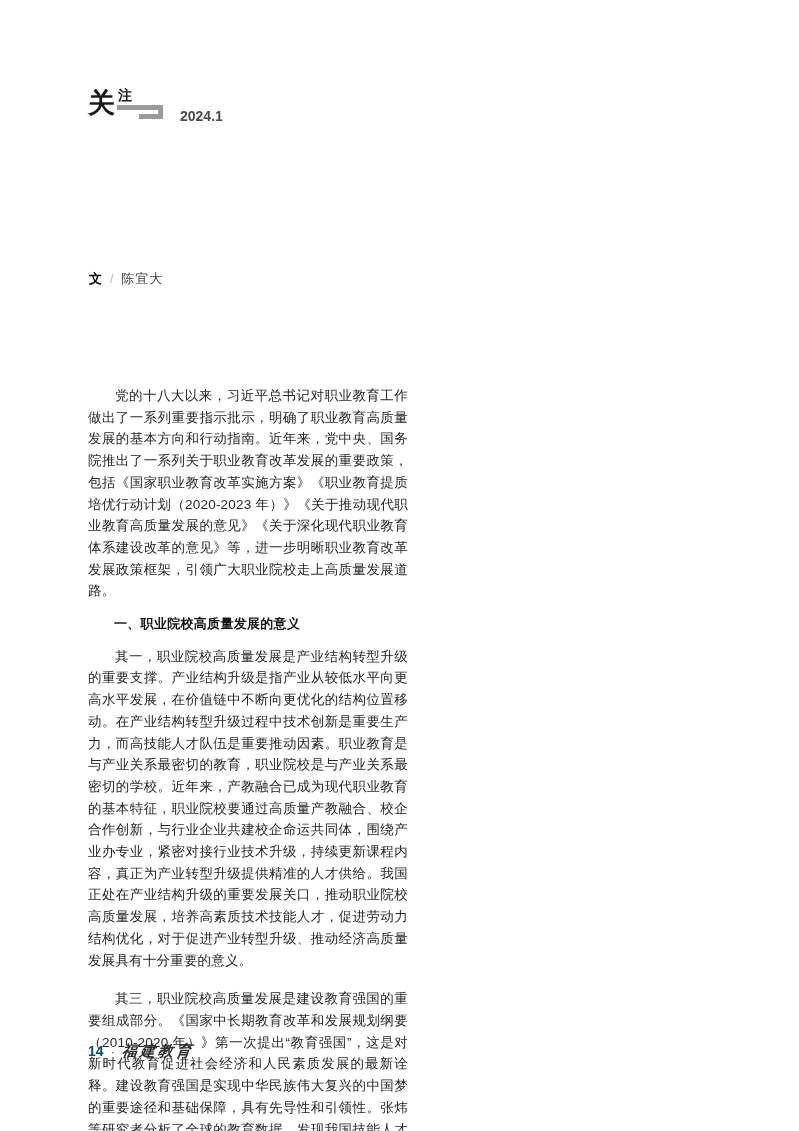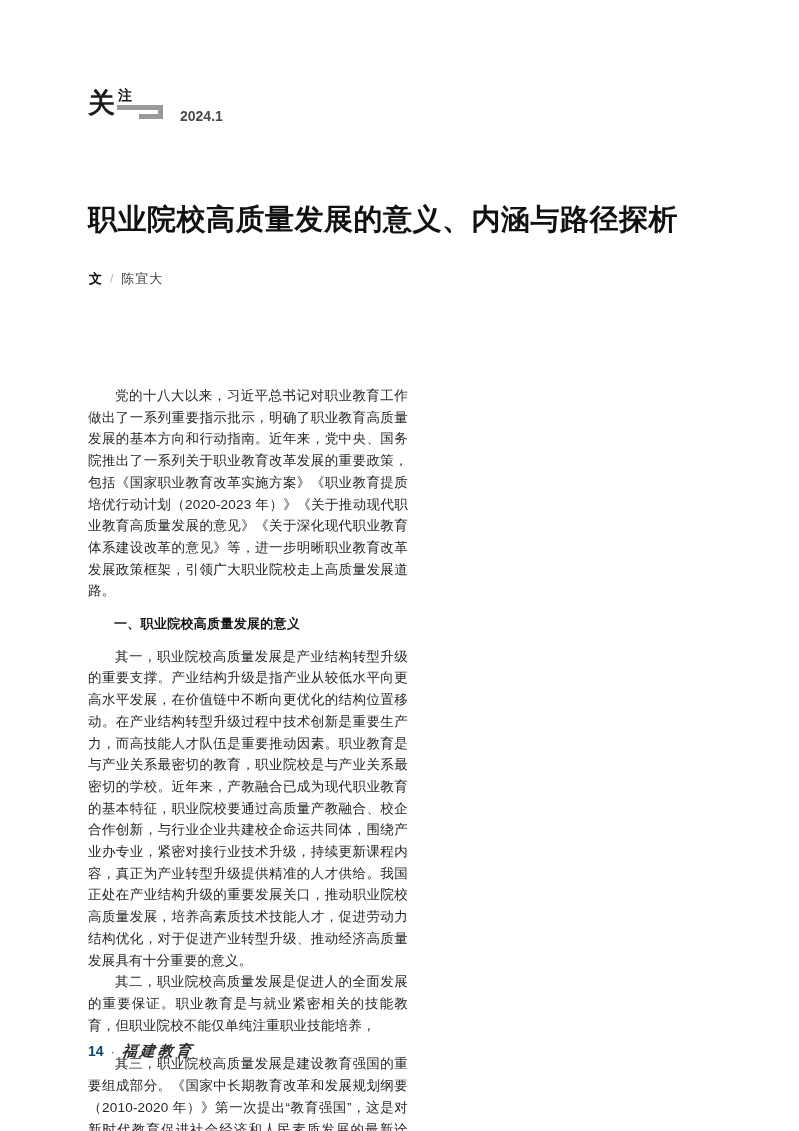--- a/index.html
+++ b/index.html
@@ -94,34 +94,32 @@
     <span class="logo-main">关</span>
     <span class="logo-step">
       <span class="logo-sub">注</span>
       <span class="bar-top"></span>
       <span class="bar-right"></span>
       <span class="bar-bottom"></span>
     </span>
     <span class="issue">2024.1</span>
   </div>
 
-  <h1 class="article-title" style="margin:0;">职业院校高质量发展的意义、内涵与路径探析</h1>
 
   <div class="byline">
     <span class="prefix">文</span>
     <span class="sep">/</span>
     <span class="author">陈宜大</span>
   </div>
 
   <div class="columns">
     <div class="col">
         <div class="para indent">党的十八大以来，习近平总书记对职业教育工作做出了一系列重要指示批示，明确了职业教育高质量发展的基本方向和行动指南。近年来，党中央、国务院推出了一系列关于职业教育改革发展的重要政策，包括《国家职业教育改革实施方案》《职业教育提质培优行动计划（2020-2023 年）》《关于推动现代职业教育高质量发展的意见》《关于深化现代职业教育体系建设改革的意见》等，进一步明晰职业教育改革发展政策框架，引领广大职业院校走上高质量发展道路。</div>
         <div class="para heading">一、职业院校高质量发展的意义</div>
         <div class="para indent">其一，职业院校高质量发展是产业结构转型升级的重要支撑。产业结构升级是指产业从较低水平向更高水平发展，在价值链中不断向更优化的结构位置移动。在产业结构转型升级过程中技术创新是重要生产力，而高技能人才队伍是重要推动因素。职业教育是与产业关系最密切的教育，职业院校是与产业关系最密切的学校。近年来，产教融合已成为现代职业教育的基本特征，职业院校要通过高质量产教融合、校企合作创新，与行业企业共建校企命运共同体，围绕产业办专业，紧密对接行业技术升级，持续更新课程内容，真正为产业转型升级提供精准的人才供给。我国正处在产业结构升级的重要发展关口，推动职业院校高质量发展，培养高素质技术技能人才，促进劳动力结构优化，对于促进产业转型升级、推动经济高质量发展具有十分重要的意义。</div>
-        <div class="para indent">其二，职业院校高质量发展是促进人的全面发展的重要保证。职业教育是与就业紧密相关的技能教育，但职业院校不能仅单纯注重职业技能培养，</div>
       </div>
     <div class="col">
         <div class="para indent">其三，职业院校高质量发展是建设教育强国的重要组成部分。《国家中长期教育改革和发展规划纲要（2010-2020 年）》第一次提出“教育强国”，这是对新时代教育促进社会经济和人民素质发展的最新诠释。建设教育强国是实现中华民族伟大复兴的中国梦的重要途径和基础保障，具有先导性和引领性。张炜等研究者分析了全球的教育数据，发现我国技能人才培养方面存在不足，认为补足职业教育短板是教育强国的重点。《国家职业教育改革实施方案》指出，没有职业教育现代化就没有教育现代化。职业教育作为一种类型教育，承担着为国家、企业培养高素质技术技能人才的重任，必须立足当前，实现高质量发展。职业教育高质量发展最终要依托于职业院校的高质量发展。职业院校的高质量人才培养、高质量就业、高质量社会服务是教育强国的重要组成部分。</div>
         <div class="para heading">二、职业院校高质量发展的意义</div>
       </div>
   </div>
 
   <div class="footer">
     <span class="page-number">14</span>
     <span class="footer-sep">·</span>

